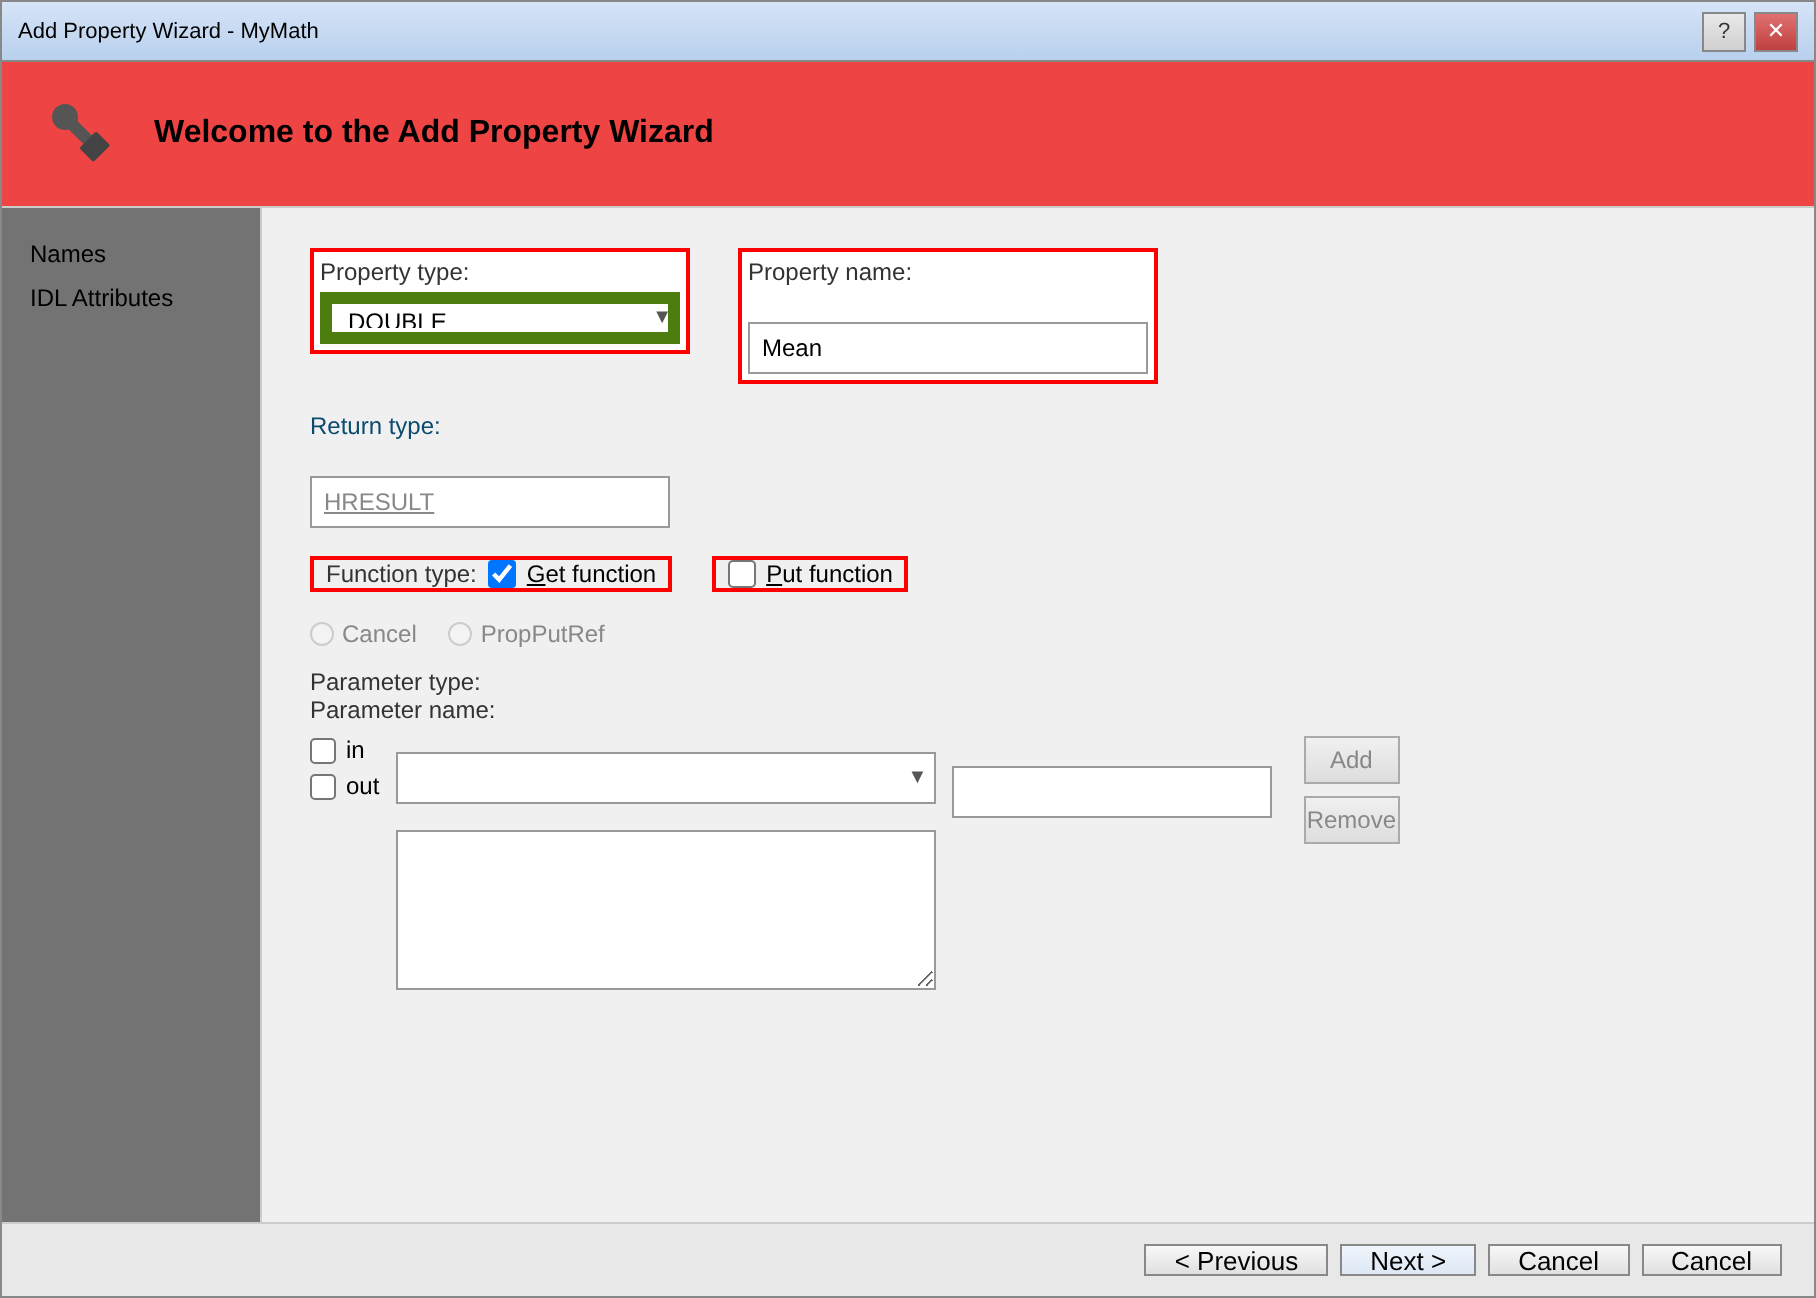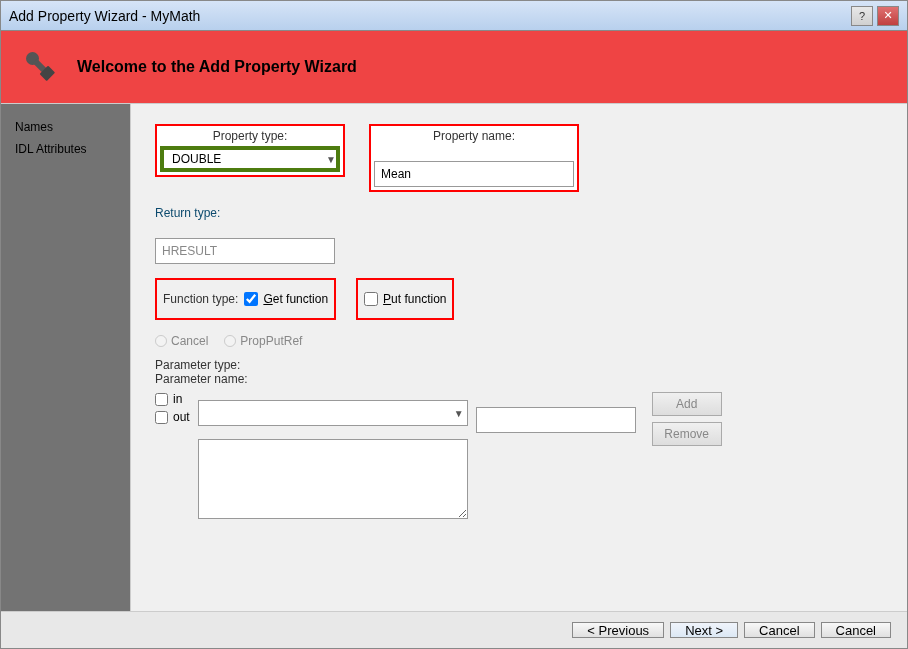--- a/index.html
+++ b/index.html
@@ -26,21 +26,21 @@
       background: linear-gradient(to bottom, #d6e4f7, #b8d0ed);
       height: 30px;
       display: flex;
       align-items: center;
       padding: 0 8px;
       border-bottom: 1px solid #888;
       justify-content: space-between;
       flex-shrink: 0;
     }
     .title-bar-text {
-      font-size: 14px;
+      font-size: 11px;
       color: #000;
       font-weight: normal;
     }
     .title-bar-buttons {
       display: flex;
       gap: 4px;
     }
     .title-btn {
       width: 22px;
       height: 20px;
@@ -120,33 +120,32 @@
       font-size: 12px;
       color: #333;
     }
     .red-outline {
       border: 2px solid red;
       padding: 3px;
       background: white;
       display: inline-flex;
       flex-direction: column;
       gap: 3px;
-      align-items: center;
     }
     .select-wrapper {
       position: relative;
       display: inline-block;
     }
     .select-wrapper select {
       appearance: none;
       -webkit-appearance: none;
       width: 180px;
       height: 26px;
       padding: 2px 8px;
-      border: 4px solid #4d7c0f;
+      border: 6px solid #4d7c0f;
       background: white;
       font-size: 12px;
       cursor: pointer;
       padding-right: 24px;
     }
     .select-arrow {
       position: absolute;
       right: 4px;
       top: 50%;
       transform: translateY(-50%);
@@ -171,30 +170,31 @@
     .return-type-label {
       font-size: 12px;
       color: #0c4a6e;
       margin-bottom: 3px;
     }
     .return-type-input {
       width: 180px;
       background: #e8e8e8;
       color: #888;
       border: 1px solid #aaa;
+      text-decoration: underline;
     }
     .function-type-section {
       display: flex;
       gap: 20px;
       align-items: flex-start;
       margin-bottom: 14px;
     }
     .red-outline-check {
       border: 2px solid red;
-      padding: 12px 6px;
+      padding: 0 6px;
       display: inline-flex;
       align-items: center;
       gap: 6px;
       background: transparent;
     }
     .checkbox-label {
       display: flex;
       align-items: flex-start;
       gap: 5px;
       font-size: 12px;
@@ -270,21 +270,21 @@
       background: white;
       margin-top: 2px;
     }
     .add-remove-buttons {
       display: flex;
       flex-direction: column;
       gap: 6px;
       margin-left: 8px;
     }
     .action-btn {
-      width: 70px;
+      width: 48px;
       height: 24px;
       border: 1px solid #aaa;
       background: linear-gradient(to bottom, #f0f0f0, #ddd);
       font-size: 12px;
       cursor: pointer;
       color: #888;
     }
     .footer {
       background: #e8e8e8;
       border-top: 1px solid #ccc;

